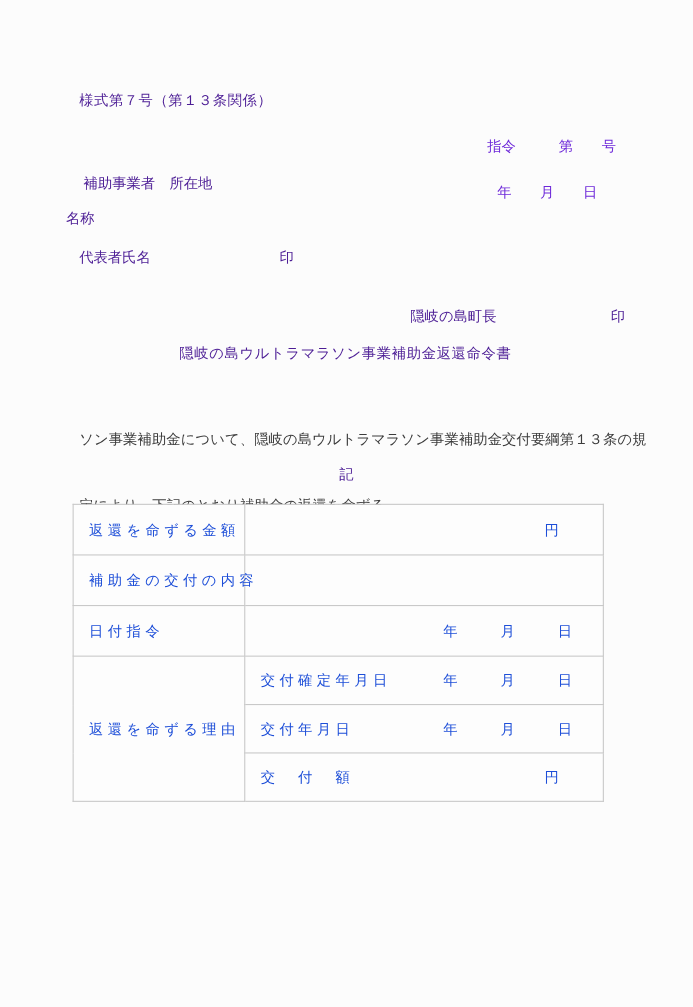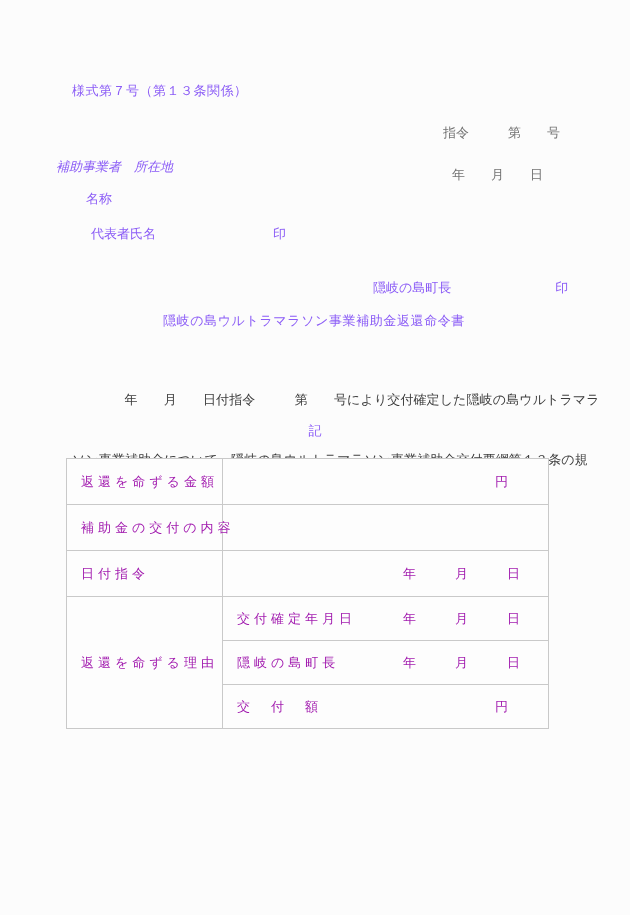--- a/index.html
+++ b/index.html
@@ -21,49 +21,49 @@
     position: absolute;
     inset: 0;
   }
 
   
   .t {
     position: absolute;
     font-size: 13px;
     line-height: 1;
     white-space: pre;
-    color: #8b5cf6;
+    color: #4c1d95;
   }
 
   
   .form-no {
     left: 72px;
     top: 84px;
     letter-spacing: 0.5px;
   }
 
   
   .order-block {
     position: absolute;
     left: 430px;
     top: 101px;
     font-size: 13px;
     line-height: 21px;
     white-space: pre;
-    color: #737373;
+    color: #6d28d9;
   }
   .order-block .line2 {
     display: block;
     padding-left: 22px;
   }
 
   
-  .recipient-addr { left: 56px; top: 160px; font-style: italic; }
-  .recipient-name { left: 86px; top: 192px; }
-  .recipient-rep  { left: 72px; top: 227px; margin-left: 19px; }
+  .recipient-addr { left: 76px; top: 160px; }
+  .recipient-name { left: 60px; top: 192px; }
+  .recipient-rep  { left: 72px; top: 227px; }
 
   
   .issuer {
     left: 373px;
     top: 281px;
     font-family: Liberation Serif, serif;
   }
 
   
   .doc-title {
@@ -101,21 +101,21 @@
 
   
   .tbl {
     position: absolute;
     left: 66px;
     top: 458px;
     width: 482px;
     border-collapse: collapse;
     table-layout: fixed;
     font-size: 13px;
-    color: #a21caf;
+    color: #1d4ed8;
   }
   .tbl td {
     border: 1px solid #c9c9c9;
     padding: 0;
     vertical-align: middle;
     background: #fdfdfd;
   }
   .tbl .lbl-col { width: 156px; }
   .tbl .val-col { width: 326px; }
 
@@ -182,21 +182,20 @@
 
   <div class="t recipient-name">名称</div>
 
   <div class="t recipient-rep">代表者氏名　　　　　　　　　印</div>
 
   <div class="t issuer">隠岐の島町長　　　　　　　　印</div>
 
   <div class="t doc-title">隠岐の島ウルトラマラソン事業補助金返還命令書</div>
 
   <div class="body-para">
-    <span class="ln">　　　　年　　月　　日付指令　　　第　　号により交付確定した隠岐の島ウルトラマラ</span>
     <span class="ln">ソン事業補助金について、隠岐の島ウルトラマラソン事業補助金交付要綱第１３条の規</span>
     <span class="ln">定により、下記のとおり補助金の返還を命ずる。</span>
   </div>
 
   <div class="t ki-marker">記</div>
 
   <table class="tbl">
     <colgroup>
       <col class="lbl-col">
       <col class="val-col">
@@ -241,21 +240,21 @@
           <span class="val-inner">
             <span class="sub-label">交付確定年月日</span>
             <span class="ymd-mark">年　　　月　　　日</span>
           </span>
         </td>
       </tr>
 
       <tr class="rowh-44">
         <td>
           <span class="val-inner">
-            <span class="sub-label">隠岐の島町長</span>
+            <span class="sub-label">交付年月日</span>
             <span class="ymd-mark">年　　　月　　　日</span>
           </span>
         </td>
       </tr>
 
       <tr class="rowh-44">
         <td>
           <span class="val-inner">
             <span class="sub-label-wide">交　付　額</span>
             <span class="yen-mark">円</span>

